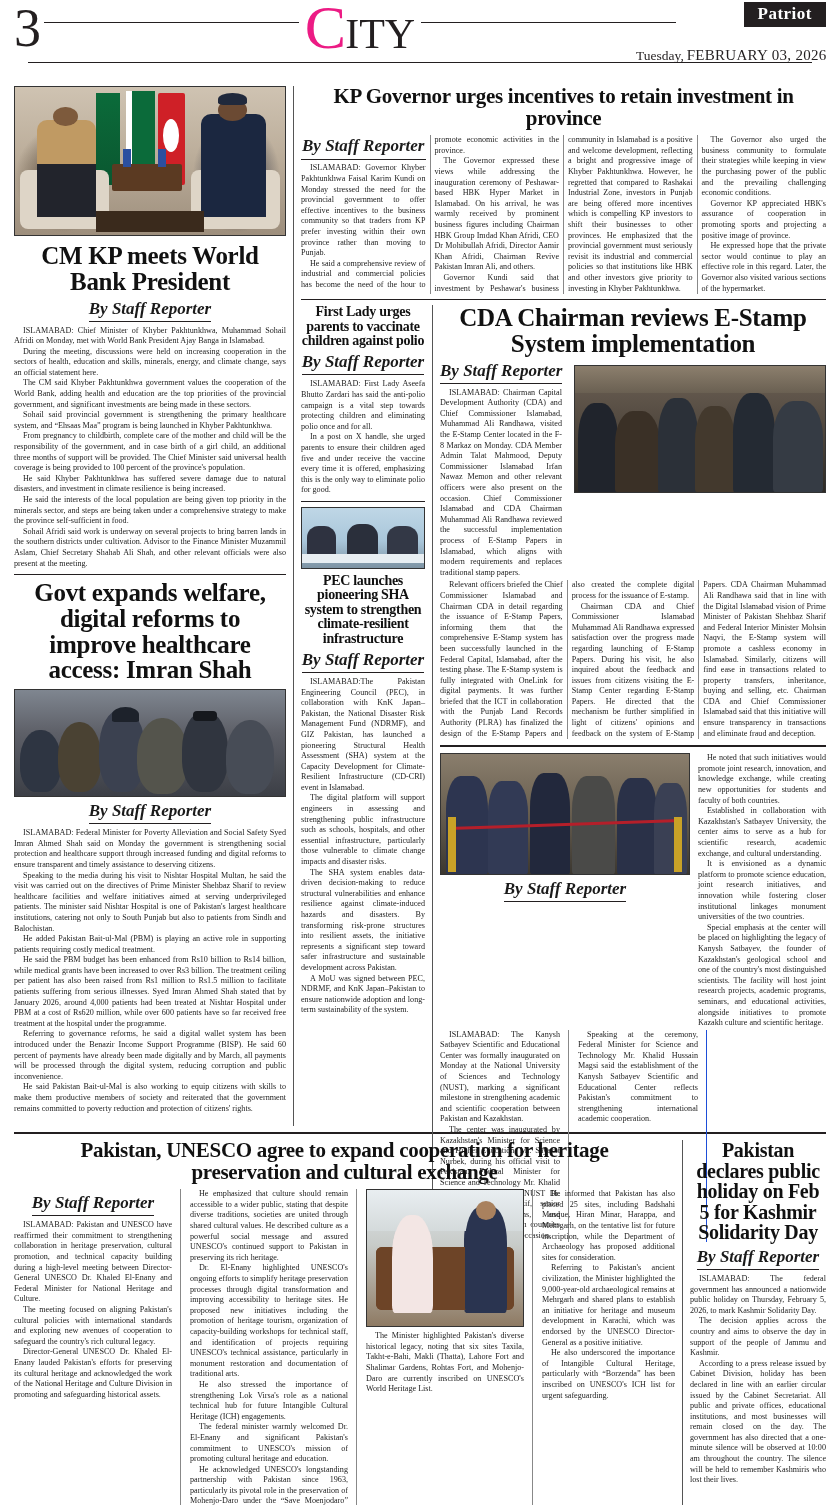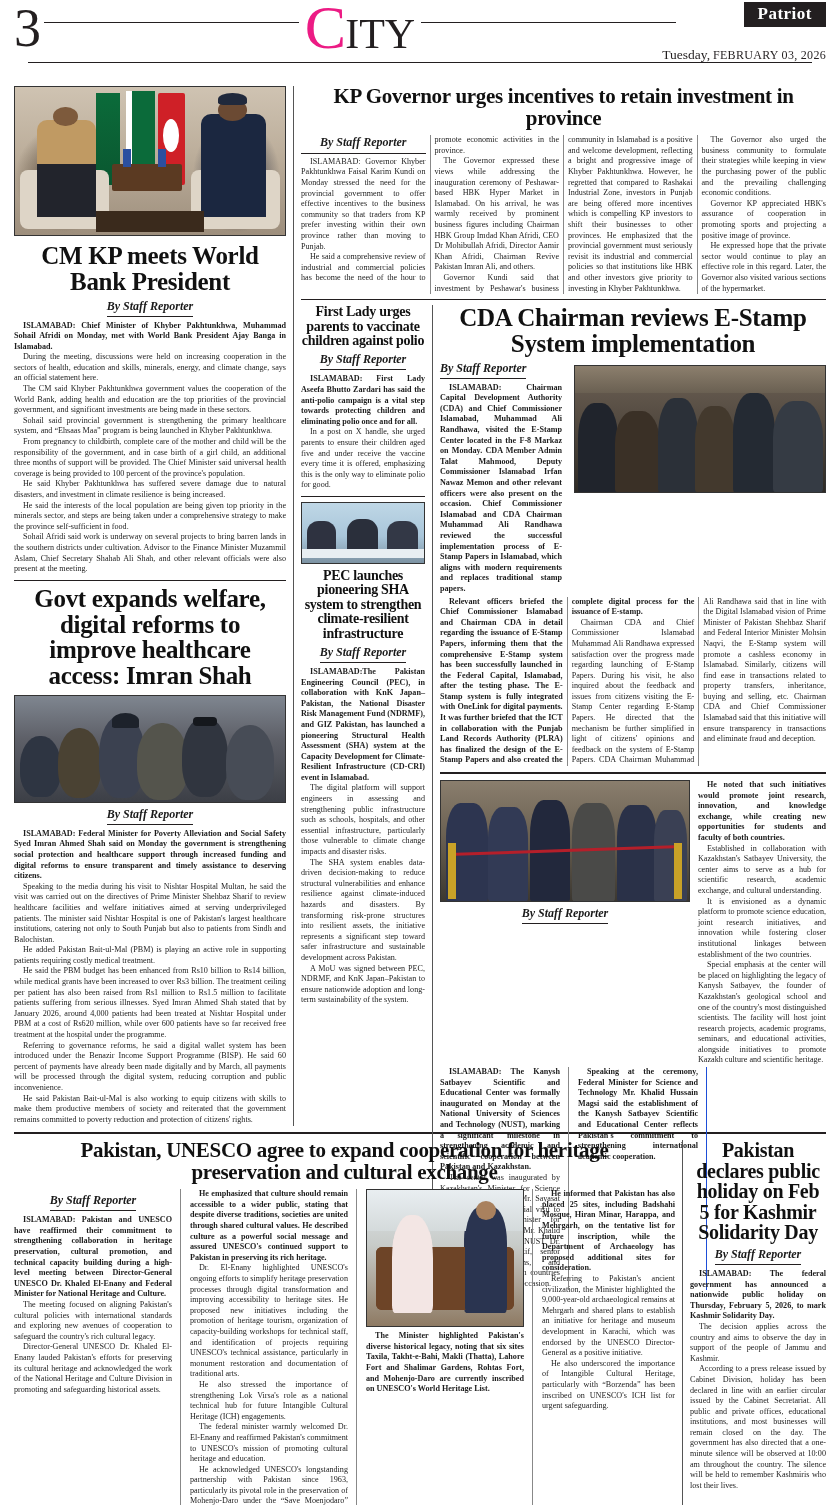--- a/index.html
+++ b/index.html
@@ -18,40 +18,40 @@
   .page-num{font-family:"Liberation Serif",serif;font-size:54px;font-weight:400;line-height:1;color:#231f20;padding-right:4px;letter-spacing:-1px;}
   .rule-left{flex:1;height:0;border-top:1.3px solid #231f20;margin-top:-12px;}
   .rule-right{flex:1;height:0;border-top:1.3px solid #231f20;margin-top:-12px;}
   .city-word{font-size:46px;font-weight:700;letter-spacing:-1px;line-height:1;padding:0 6px;margin-top:-2px;white-space:nowrap;}
   .city-word .c1{color:#ec1b84;font-size:62px;font-weight:400;font-family:"Liberation Serif",serif;}
   .city-word .rest{color:#231f20;font-size:42px;font-weight:400;font-family:"Liberation Serif",serif;letter-spacing:0px;}
   .brand-block{position:absolute;right:14px;top:2px;text-align:right;width:190px;}
   .brand-box{display:inline-block;background:#231f20;color:#fff;font-size:17px;font-weight:700;font-family:"Liberation Serif",serif;padding:2px 14px 3px 14px;letter-spacing:0.5px;text-align:right;}
   .brand-date{margin-top:20px;font-family:"Liberation Serif",serif;font-size:11.5px;color:#231f20;white-space:nowrap;}
   .brand-date .dow{font-size:13.5px;}
-  .brand-date .dt{font-size:12px;letter-spacing:0.3px;}
+  .brand-date .dt{font-size:15px;letter-spacing:0.3px;}
   .mh-bottom-rule{border-top:1.3px solid #231f20;margin:6px 14px 0 14px;}
 
   
   .content{padding:0 14px;box-sizing:border-box;}
   .zone{display:flex;}
   .vrule{width:0;border-left:1px solid #555;margin:0 7px;}
   .hrule{border-top:1.2px solid #231f20;margin:5px 0 5px 0;}
   .hrule-thick{border-top:2.2px solid #231f20;margin:6px 0 6px 0;}
 
   
   .hl{font-family:"Liberation Serif",serif;font-weight:700;color:#111;text-align:center;line-height:1.03;letter-spacing:-0.3px;}
   .hl-xl{font-size:21px;}
   .hl-lg{font-size:25px;}
   .hl-md{font-size:20px;}
   .hl-sm{font-size:14px;}
-  .byline{font-family:"Liberation Serif",serif;font-style:italic;font-weight:700;font-size:12px;text-align:center;border-bottom:1.2px solid #231f20;display:block;margin:4px auto 4px auto;padding-bottom:2px;width:fit-content;}
+  .byline{font-family:"Liberation Serif",serif;font-style:italic;font-weight:700;font-size:17px;text-align:center;border-bottom:1.2px solid #231f20;display:block;margin:4px auto 4px auto;padding-bottom:2px;width:fit-content;}
   .bodytxt{font-family:"Liberation Serif",serif;font-size:8.15px;line-height:1.3;text-align:justify;color:#1c1c1c;hyphens:auto;}
   .bodytxt p{margin:0 0 0 0;text-indent:9px;}
-  .bodytxt p:first-child{text-indent:9px;font-weight:bold;}
+  .bodytxt p:first-child{text-indent:9px;}
   .cols3{column-count:3;column-gap:9px;column-rule:1px solid #888;}
   .cols4{column-count:4;column-gap:9px;column-rule:1px solid #888;}
 
   
   .photo{position:relative;overflow:hidden;background:#8a8f98;}
   .ph-inner{position:absolute;inset:0;}
 
   
   .p1{background:
     radial-gradient(ellipse 30% 60% at 18% 62%, #4a3b2c 0%, rgba(74,59,44,0) 60%),
@@ -273,21 +273,21 @@
                       <div class="ribbon"></div>
                       <div style="position:absolute;left:3%;top:52%;width:3%;height:46%;background:#c9a227;"></div>
                       <div style="position:absolute;right:3%;top:52%;width:3%;height:46%;background:#c9a227;"></div>
                     </div>
                   </div>
                   <div class="byline">By Staff Reporter</div>
                 </div>
                 <div style="flex:1;min-width:0;" class="bodytxt">
                   <p>He noted that such initiatives would promote joint research, innovation, and knowledge exchange, while creating new opportunities for students and faculty of both countries.</p>
                   <p>Established in collaboration with Kazakhstan's Satbayev University, the center aims to serve as a hub for scientific research, academic exchange, and cultural understanding.</p>
-                  <p>It is envisioned as a dynamic platform to promote science education, joint research initiatives, and innovation while fostering closer institutional linkages between establishment of the two countries.</p>
+                  <p>It is envisioned as a dynamic platform to promote science education, joint research initiatives, and innovation while fostering closer institutional linkages monument universities of the two countries.</p>
                   <p>Special emphasis at the center will be placed on highlighting the legacy of Kanysh Satbayev, the founder of Kazakhstan's geological school and one of the country's most distinguished scientists. The facility will host joint research projects, academic programs, seminars, and educational activities, alongside initiatives to promote Kazakh culture and scientific heritage.</p>
                 </div>
               </div>
               <div style="display:flex;gap:9px;margin-top:1px;">
                 <div style="width:120px;flex:0 0 120px;border-right:1px solid #888;padding-right:8px;" class="bodytxt">
                   <p>ISLAMABAD: The Kanysh Satbayev Scientific and Educational Center was formally inaugurated on Monday at the National University of Sciences and Technology (NUST), marking a significant milestone in strengthening academic and scientific cooperation between Pakistan and Kazakhstan.</p>
                   <p>The center was inaugurated by Kazakhstan's Minister for Science and Higher Education, Mr. Sayasat Nurbek, during his official visit to Pakistan. Federal Minister for Science and Technology Mr. Khalid Hussain Magsi, Rector NUST Dr. Muhammad Zahid Latif, senior officials, academicians, and representatives from both countries were also present on the occasion.</p>
                 </div>
                 <div style="width:120px;flex:0 0 120px;border-right:1px solid #1d4ed8;padding-right:8px;" class="bodytxt">
                   <p>Speaking at the ceremony, Federal Minister for Science and Technology Mr. Khalid Hussain Magsi said the establishment of the Kanysh Satbayev Scientific and Educational Center reflects Pakistan's commitment to strengthening international academic cooperation.</p>
@@ -314,21 +314,21 @@
               <p>ISLAMABAD: Pakistan and UNESCO have reaffirmed their commitment to strengthening collaboration in heritage preservation, cultural promotion, and technical capacity building during a high-level meeting between Director-General UNESCO Dr. Khaled El-Enany and Federal Minister for National Heritage and Culture.</p>
               <p>The meeting focused on aligning Pakistan's cultural policies with international standards and exploring new avenues of cooperation to safeguard the country's rich cultural legacy.</p>
               <p>Director-General UNESCO Dr. Khaled El-Enany lauded Pakistan's efforts for preserving its cultural heritage and acknowledged the work of the National Heritage and Culture Division in promoting and safeguarding historical assets.</p>
             </div>
           </div>
 
           <div style="width:158px;flex:0 0 158px;border-right:1px solid #888;padding-right:8px;" class="bodytxt">
             <p>He emphasized that culture should remain accessible to a wider public, stating that despite diverse traditions, societies are united through shared cultural values. He described culture as a powerful social message and assured UNESCO's continued support to Pakistan in preserving its rich heritage.</p>
             <p>Dr. El-Enany highlighted UNESCO's ongoing efforts to simplify heritage preservation processes through digital transformation and improving accessibility to heritage sites. He proposed new initiatives including the promotion of heritage tourism, organization of capacity-building workshops for technical staff, and identification of projects requiring UNESCO's technical assistance, particularly in monument restoration and documentation of traditional arts.</p>
             <p>He also stressed the importance of strengthening Lok Virsa's role as a national technical hub for future Intangible Cultural Heritage (ICH) engagements.</p>
-            <p>The federal minister warmly welcomed Dr. El-Enany and reaffirmed Pakistan's commitment to UNESCO's mission of promoting cultural heritage and education.</p>
+            <p>The federal minister warmly welcomed Dr. El-Enany and significant Pakistan's commitment to UNESCO's mission of promoting cultural heritage and education.</p>
             <p>He acknowledged UNESCO's longstanding partnership with Pakistan since 1963, particularly its pivotal role in the preservation of Mohenjo-Daro under the “Save Moenjodaro” campaign.</p>
           </div>
 
           <div style="width:158px;flex:0 0 158px;border-right:1px solid #888;padding-right:8px;">
             <div class="photo p6" style="height:138px;border:1px solid #333;box-sizing:border-box;">
               <div class="ph-inner">
                 <div class="couch"></div>
                 <div class="lady"></div>
                 <div class="gent"></div>
                 <div style="position:absolute;left:0;top:0;width:100%;height:30%;background:linear-gradient(180deg,#e9eef1,#d4dadb);"></div>

